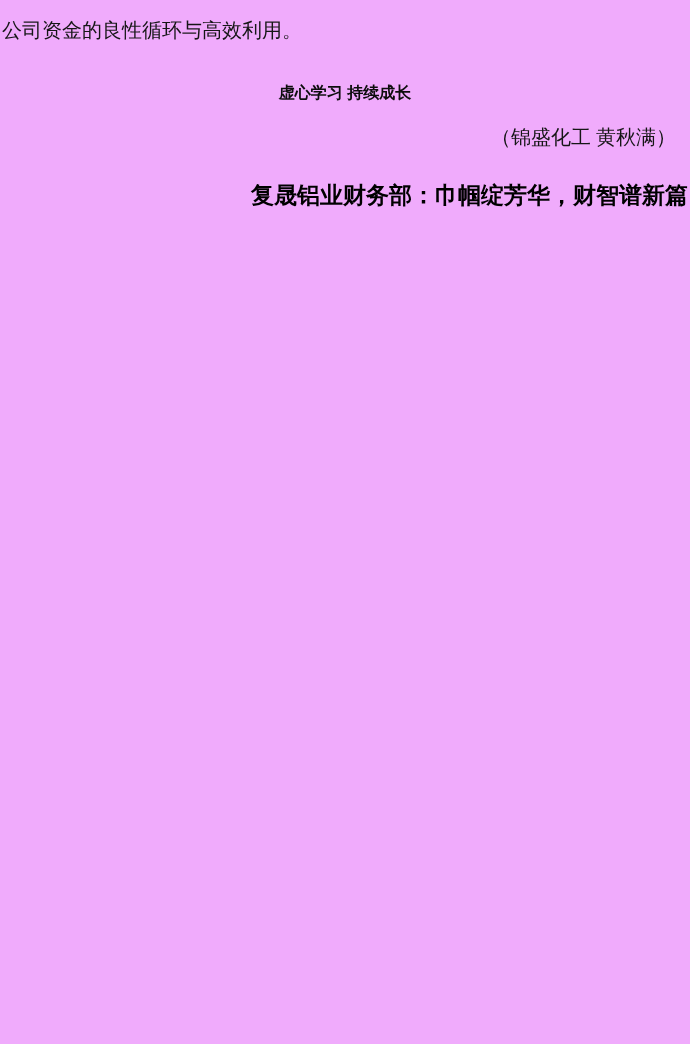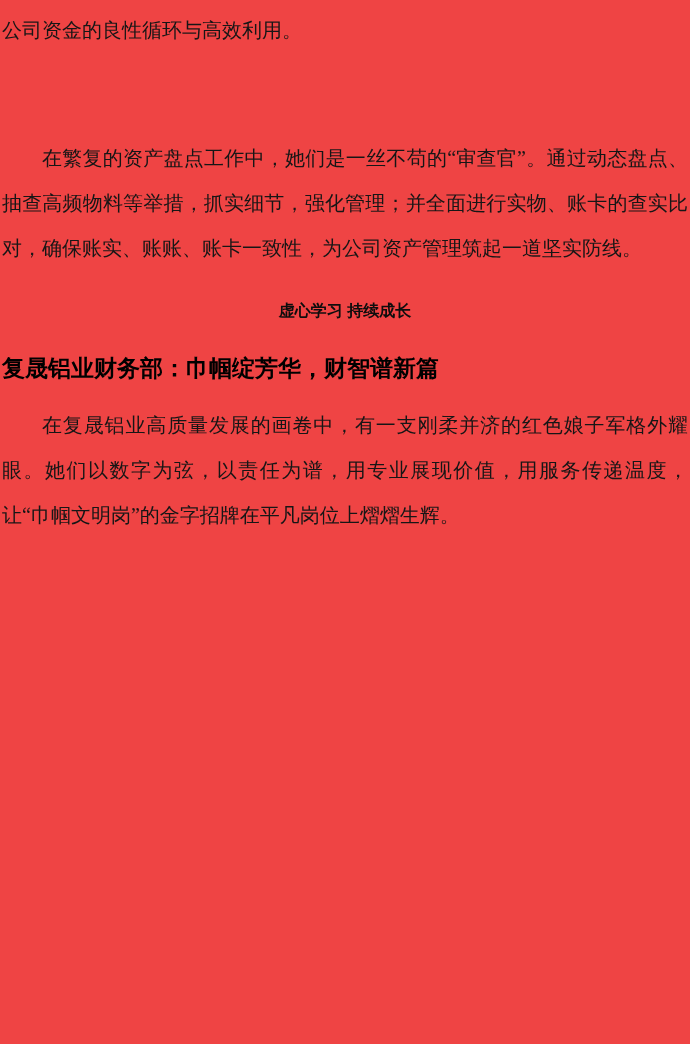--- a/index.html
+++ b/index.html
@@ -7,21 +7,21 @@
     background: #ffffff;
   }
   body {
     width: 690px;
     height: 1044px;
     overflow: hidden;
   }
   .page {
     width: 690px;
     height: 1044px;
-    background: #ef4444;
+    background: #f0abfc;
     color: #161616;
     font-family: "Liberation Serif", "DejaVu Serif", serif;
     font-size: 20px;
     padding: 8px 2px 0 2px;
   }
   .para {
     line-height: 45px;
     text-align: justify;
     text-indent: 2em;
     word-break: break-all;
@@ -48,38 +48,37 @@
     line-height: 45px;
     text-align: right;
     padding-right: 12px;
   }
   .heading-2 {
     margin-top: 13px;
     font-family: "Liberation Sans", "DejaVu Sans", sans-serif;
     font-weight: 700;
     font-size: 23px;
     line-height: 45px;
-    text-align: left;
+    text-align: right;
     color: #000000;
   }
   .after-h2 {
     margin-top: 12px;
   }
 </style>
 </head>
 <body>
 
 <div class="page">
 
   <p class="para no-indent">公司资金的良性循环与高效利用。</p>
 
-  <p class="para gap-large">在繁复的资产盘点工作中，她们是一丝不苟的“审查官”。通过动态盘点、抽查高频物料等举措，抓实细节，强化管理；并全面进行实物、账卡的查实比对，确保账实、账账、账卡一致性，为公司资产管理筑起一道坚实防线。</p>
 
   <h2 class="heading-1">虚心学习 持续成长</h2>
 
 
 
+  <p class="byline">（锦盛化工 黄秋满）</p>
 
   <h1 class="heading-2">复晟铝业财务部：巾帼绽芳华，财智谱新篇</h1>
 
-  <p class="para after-h2">在复晟铝业高质量发展的画卷中，有一支刚柔并济的红色娘子军格外耀眼。她们以数字为弦，以责任为谱，用专业展现价值，用服务传递温度，让“巾帼文明岗”的金字招牌在平凡岗位上熠熠生辉。</p>
 
 </div>
 
 </body></html>

